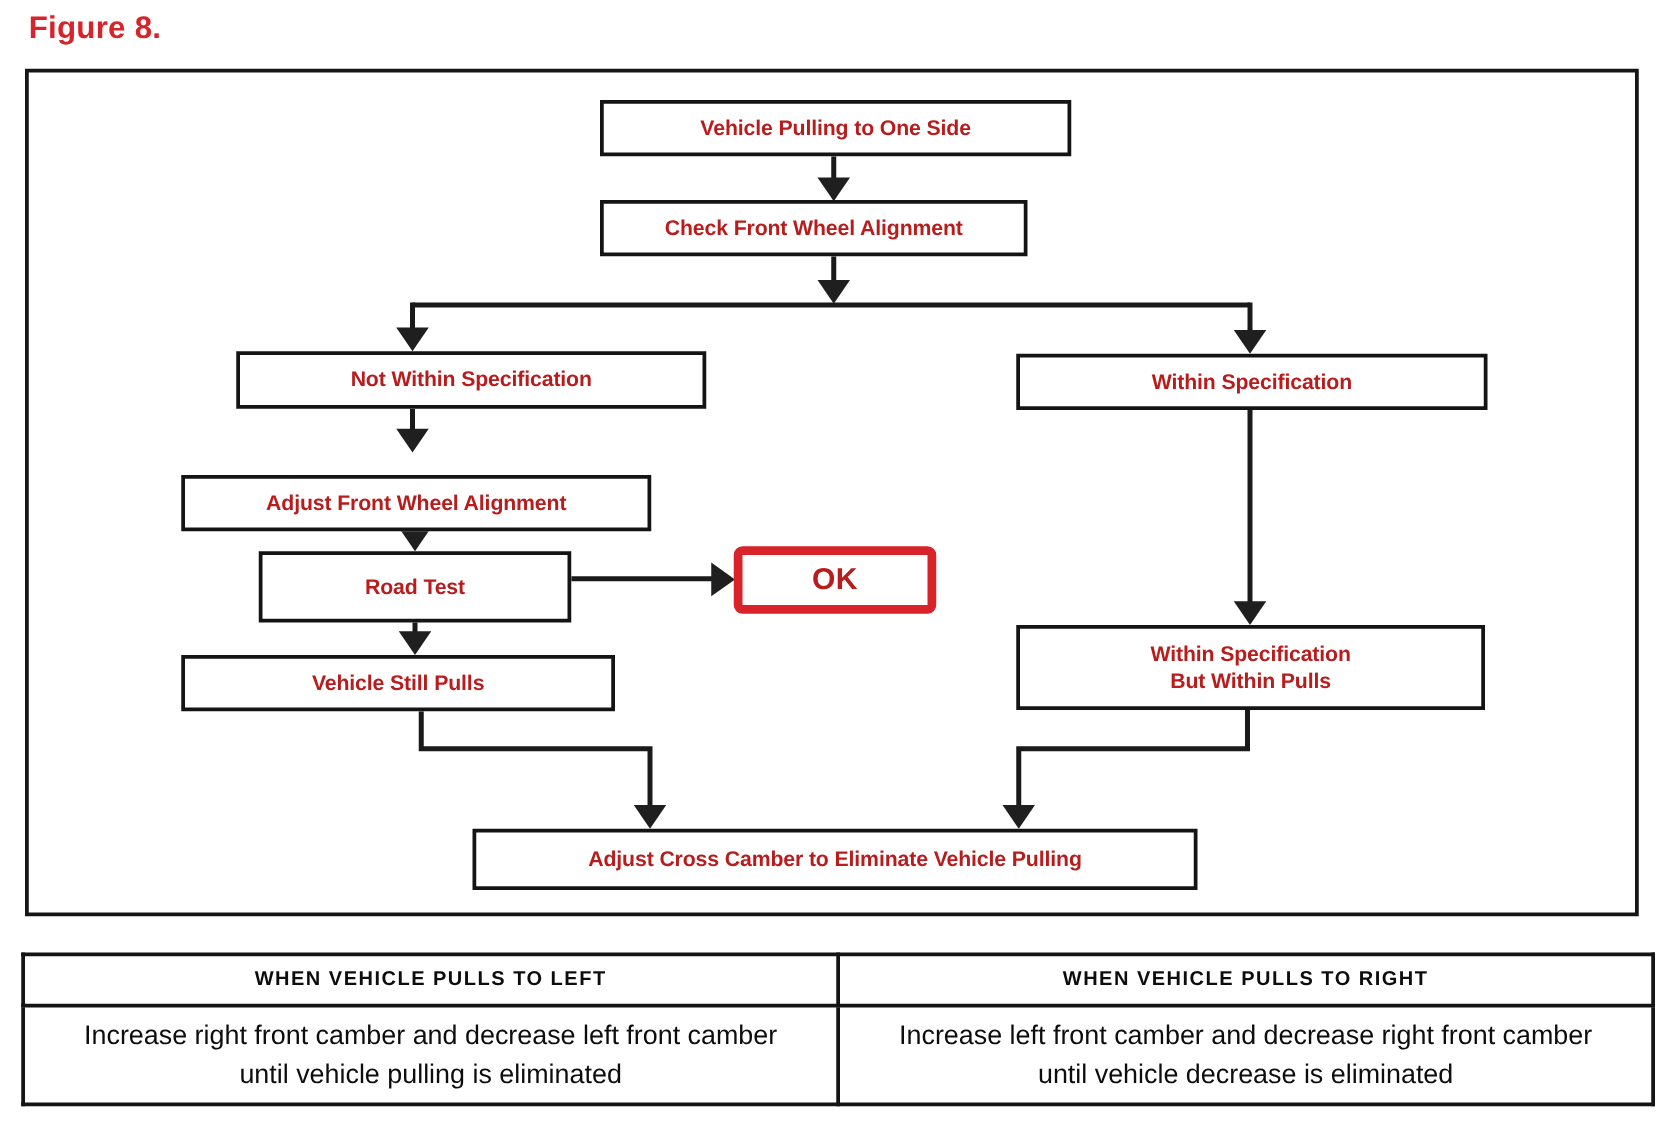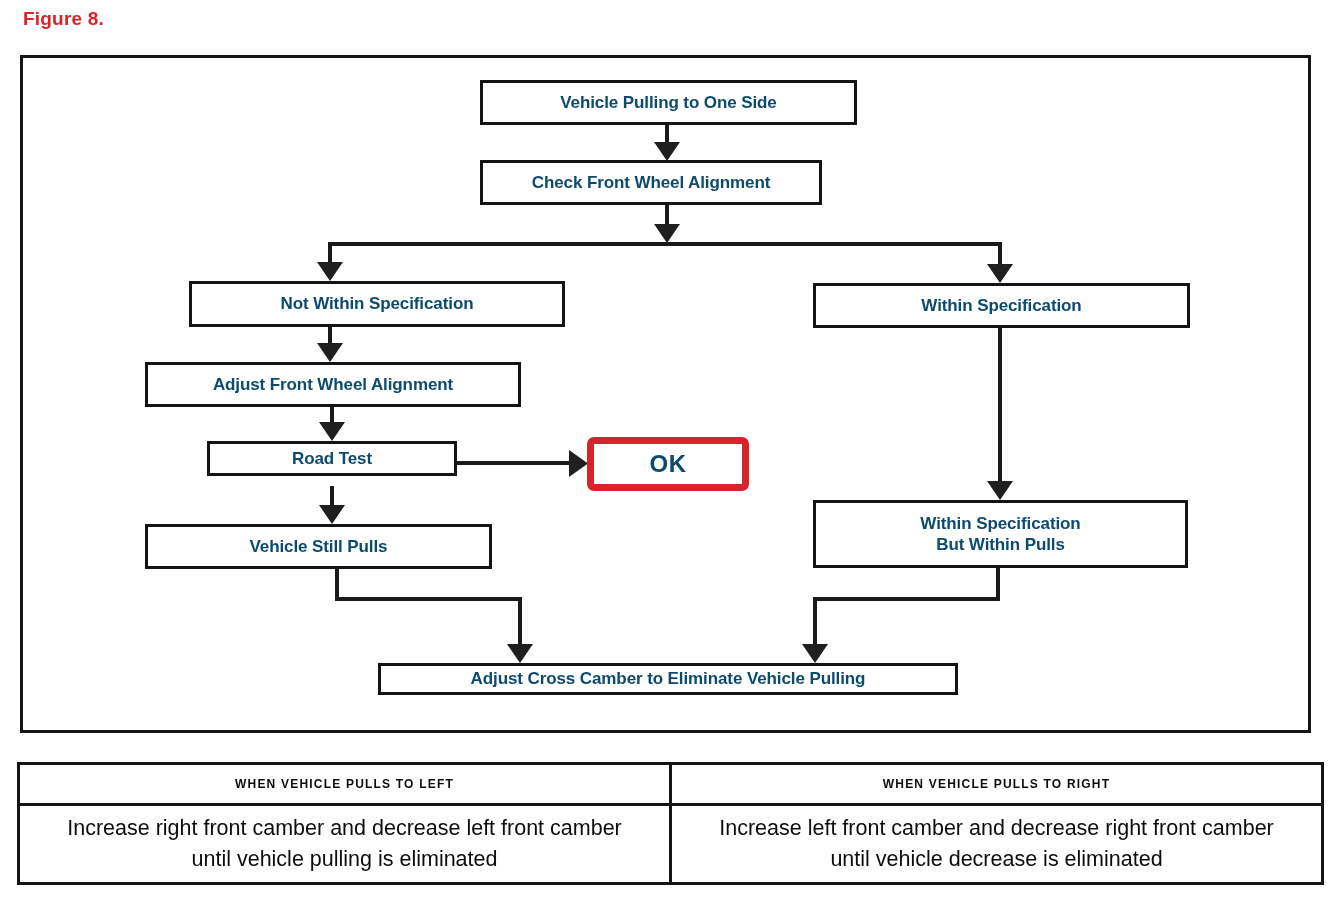--- a/index.html
+++ b/index.html
@@ -12,21 +12,21 @@
     position: relative;
     width: 1341px;
     height: 897px;
     background: #ffffff;
     overflow: hidden;
   }
   .figure-label {
     position: absolute;
     left: 23px;
     top: 8px;
-    font-size: 19px;
+    font-size: 25px;
     font-weight: bold;
     color: var(--accent-red, #d2222a);
     letter-spacing: 0.2px;
   }
   .chart-frame {
     position: absolute;
     left: 20px;
     top: 55px;
     width: 1291px;
     height: 678px;
@@ -46,21 +46,21 @@
     background: #fff;
     display: flex;
     flex-direction: column;
     align-items: center;
     justify-content: center;
     text-align: center;
     font-weight: bold;
     font-size: 17px;
     line-height: 1.25;
     letter-spacing: -0.1px;
-    color: #0c4a6e;
+    color: #b91c1c;
   }
   .node--ok {
     border: 7px solid var(--accent-red, #e2222a);
     border-radius: 7px;
     font-size: 24px;
     letter-spacing: 0.5px;
   }
   .camber-table {
     position: absolute;
     left: 17px;
@@ -70,21 +70,21 @@
     table-layout: fixed;
   }
   .camber-table th, .camber-table td {
     border: 3px solid #141414;
     text-align: center;
     vertical-align: middle;
     background: #fff;
   }
   .camber-table th {
     height: 41px;
-    font-size: 12px;
+    font-size: 16px;
     font-weight: bold;
     letter-spacing: 1.2px;
     color: #0d0d0d;
     margin-left: 39px;
   }
   .camber-table td {
     height: 79px;
     font-size: 21.5px;
     font-weight: normal;
     line-height: 1.42;
@@ -170,46 +170,46 @@
     </div>
 
     <div class="node" style="left:457px; top:102px; width:342px; height:45px;">
       <span>Check Front Wheel Alignment</span>
     </div>
 
     <div class="node" style="left:122px; top:223px; width:376px; height:46px;margin-left:44px;">
       <span>Not Within Specification</span>
     </div>
 
-    <div class="node" style="left:122px; top:304px; width:376px; height:45px;">
+    <div class="node" style="left:122px; top:322px; width:376px; height:45px;">
       <span>Adjust Front Wheel Alignment</span>
     </div>
 
-    <div class="node" style="left:184px; top:383px; width:250px; height:35px;">
+    <div class="node" style="left:184px; top:383px; width:250px; height:57px;">
       <span>Road Test</span>
     </div>
 
     <div class="node node--ok" style="left:564px; top:379px; width:162px; height:54px;">
       <span>OK</span>
     </div>
 
     <div class="node" style="left:122px; top:466px; width:347px; height:45px;">
       <span>Vehicle Still Pulls</span>
     </div>
 
     <div class="node" style="left:790px; top:225px; width:377px; height:45px;">
       <span>Within Specification</span>
     </div>
 
     <div class="node" style="left:790px; top:442px; width:375px; height:68px;">
       <span>Within Specification</span>
       <span>But Within Pulls</span>
     </div>
 
-    <div class="node" style="left:355px; top:605px; width:580px; height:32px;">
+    <div class="node" style="left:355px; top:605px; width:580px; height:49px;">
       <span>Adjust Cross Camber to Eliminate Vehicle Pulling</span>
     </div>
 
   </div>
 
   <table class="camber-table">
     <thead>
       <tr>
         <th>WHEN VEHICLE PULLS TO LEFT</th>
         <th>WHEN VEHICLE PULLS TO RIGHT</th>

